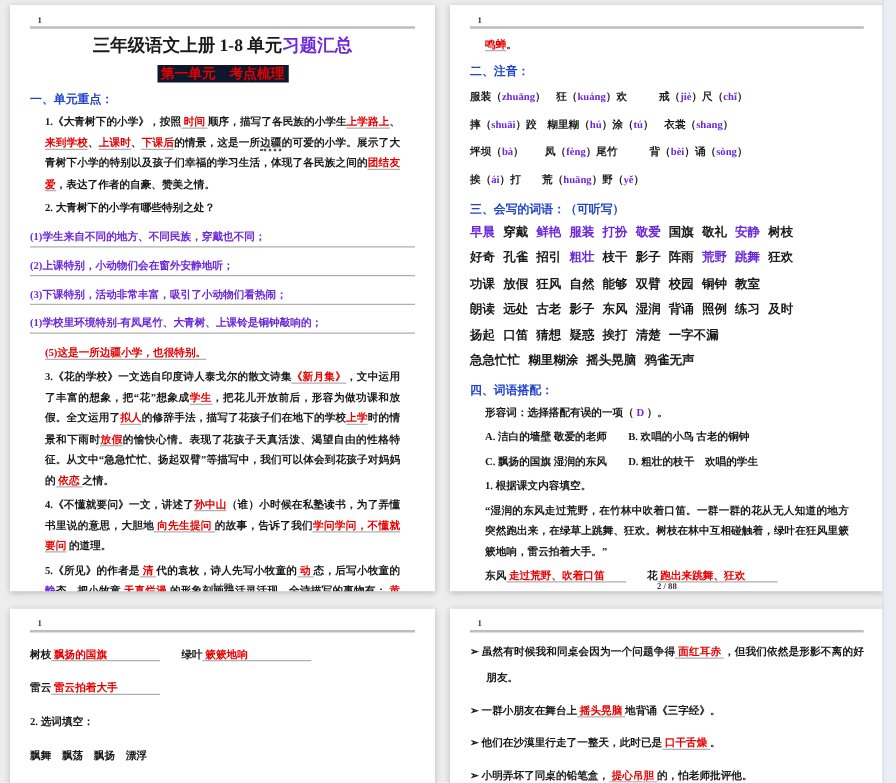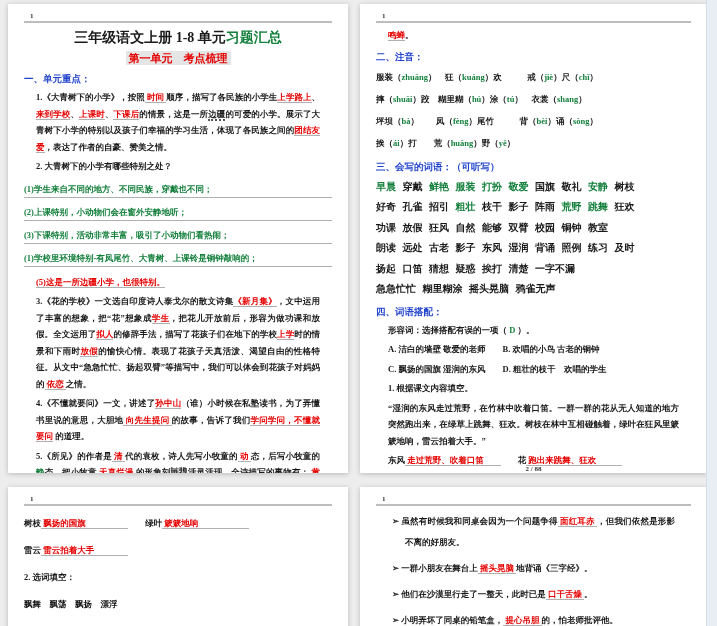--- a/index.html
+++ b/index.html
@@ -12,25 +12,25 @@
   .blk{margin:4px 0;}
   .title{text-align:center;font-size:14px;line-height:19px;margin:5px 0 3px 0;}
   .subtitle{text-align:center;font-size:11px;margin:4px 0 5px 0;}
   .heading{color:#2244cc;font-size:9.5px;margin:7px 0 3px 0;}
   .para{font-size:8.5px;line-height:16.5px;text-align:justify;margin:3px 12px;}
   .ans{font-size:8.5px;line-height:15px;color:#e60000;border-bottom:1.5px solid #b0b0b0;
        padding-bottom:0;margin:7px 0;}
   .pinyin{font-size:8.5px;line-height:21px;margin:1px 0;}
   .words{font-size:10px;line-height:19.5px;word-spacing:4px;margin:1px 0;}
   .sp{line-height:20px;margin:7px 0;}
-  .bullet{font-size:8.5px;line-height:21px;margin:5px 16px;padding-left:13px;text-indent:-13px;text-align:justify;font-family:Liberation Serif, serif;}
+  .bullet{font-size:8.5px;line-height:21px;margin:5px 0;padding-left:13px;text-indent:-13px;text-align:justify;font-family:Liberation Serif, serif;}
   .s-k{}
-  .s-r{color:#15803d;}
+  .s-r{color:#6d28d9;}
   .s-ru{color:#e60000;border-bottom:1.5px solid #b0b0b0;}
-  .s-hl{background:#e5e5e5;color:#e60000;padding:1px 3px;}
+  .s-hl{background:#0f172a;color:#e60000;padding:1px 3px;}
   .s-dot{border-bottom:2px dotted #555;}
   .footer{position:absolute;bottom:0;left:0;right:0;text-align:center;font-size:7px;color:#333;}
   #scrollbar-track{position:absolute;right:0;top:0;width:10px;height:626px;
                    background:#e9edf4;border-left:1px solid #d8dce4;}
 </style>
 </head>
 <body>
 
 <div id="canvas">
   <div id="pages-root">

